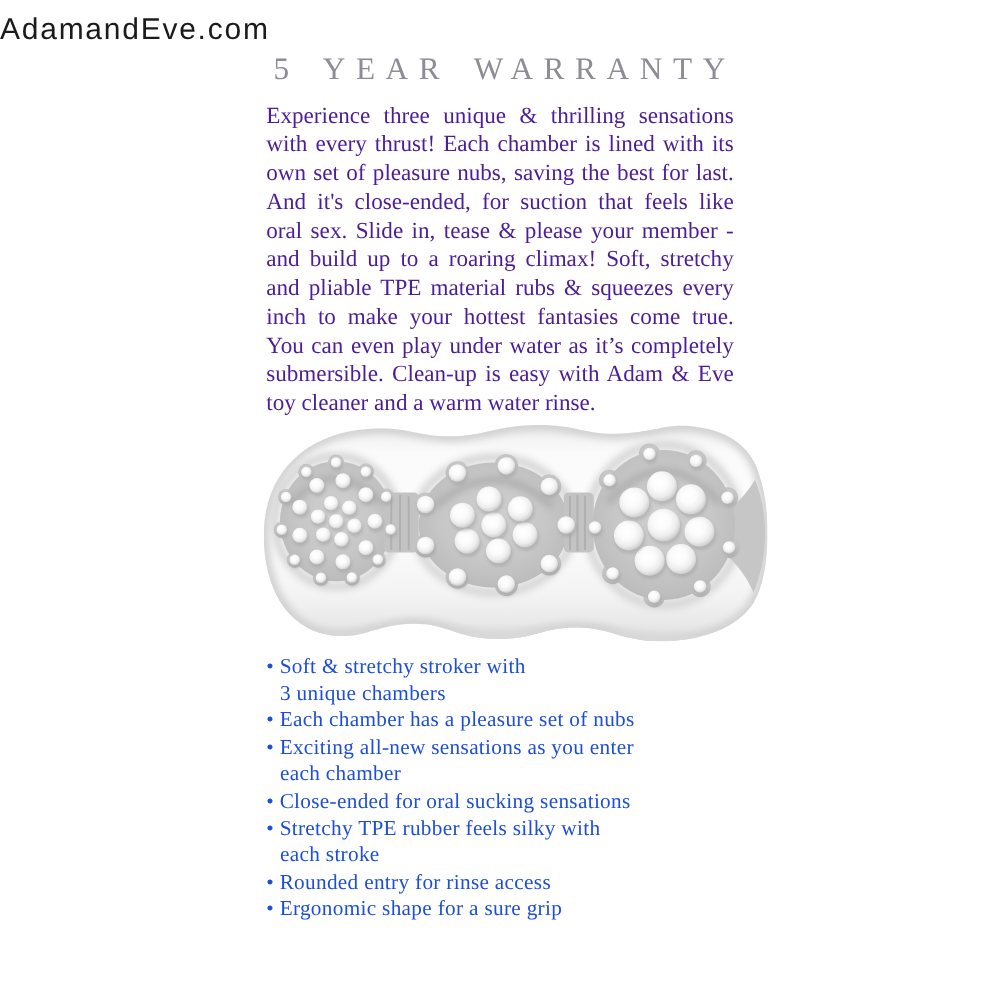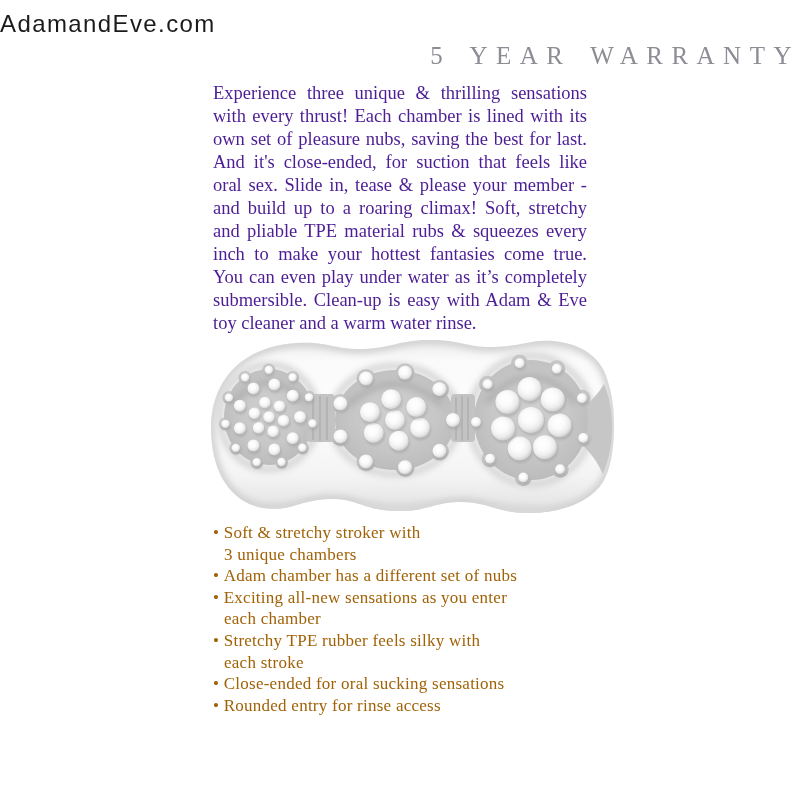--- a/index.html
+++ b/index.html
@@ -8,32 +8,32 @@
     font-family:"Liberation Serif",serif;color:#161616;
   }
   .site-title{
     font-family:"Liberation Sans",sans-serif;
     font-size:24px;line-height:26px;letter-spacing:1.4px;
     text-align:left;margin-top:11px;color:#1b1b1b;
   }
   .warranty{
     font-family:"Liberation Serif",serif;
     font-size:25px;line-height:29px;letter-spacing:.34em;text-indent:.3em;
-    word-spacing:.18em;text-align:right;color:#8d8d95;margin-top:4px;
+    word-spacing:.18em;text-align:center;color:#8d8d95;margin-top:4px;
   }
   .desc{
     width:374px;margin:12px auto 0;
     font-size:18.5px;line-height:23px;text-align:justify;
     color:#4c1d95;
   }
   .fig{width:420px;margin:-3px auto 0;transform:translateX(9px);}
   .fig svg{display:block;}
   .features{
     width:374px;margin:-2px auto 0;padding:0;list-style:none;
-    font-size:17px;line-height:21.6px;letter-spacing:.25px;color:#a16207;
+    font-size:17px;line-height:21.6px;letter-spacing:.25px;color:#1d4ed8;
   }
   .features li{white-space:pre-line;padding-left:11px;text-indent:-11px;}
   .features li::before{content:"\2022\00a0";}
 </style>
 </head>
 <body>
 
 <div class="site-title">AdamandEve.com</div>
 <div class="warranty">5 YEAR WARRANTY</div>
 
@@ -270,20 +270,21 @@
         <circle cx="357.82093595322397" cy="36.78903961418223" r="5" fill="url(#nubGrad)"></circle>
         <circle cx="383.7951120011733" cy="68.4728175818771" r="5.5" fill="#9b9b9b" opacity="0.45" filter="url(#b2)"></circle>
         <circle cx="382.9951120011733" cy="66.27281758187709" r="5" fill="url(#nubGrad)"></circle>
       </g>
   </svg>
 </div>
 
 <ul class="features">
   <li>Soft &amp; stretchy stroker with
 3 unique chambers</li>
-  <li>Adam chamber has a different set of nubs</li>
+  <li>Each chamber has a pleasure set of nubs</li>
   <li>Exciting all-new sensations as you enter
 each chamber</li>
+  <li>Close-ended for oral sucking sensations</li>
   <li>Stretchy TPE rubber feels silky with
 each stroke</li>
-  <li>Close-ended for oral sucking sensations</li>
   <li>Rounded entry for rinse access</li>
+  <li>Ergonomic shape for a sure grip</li>
 </ul>
 
 </body></html>

